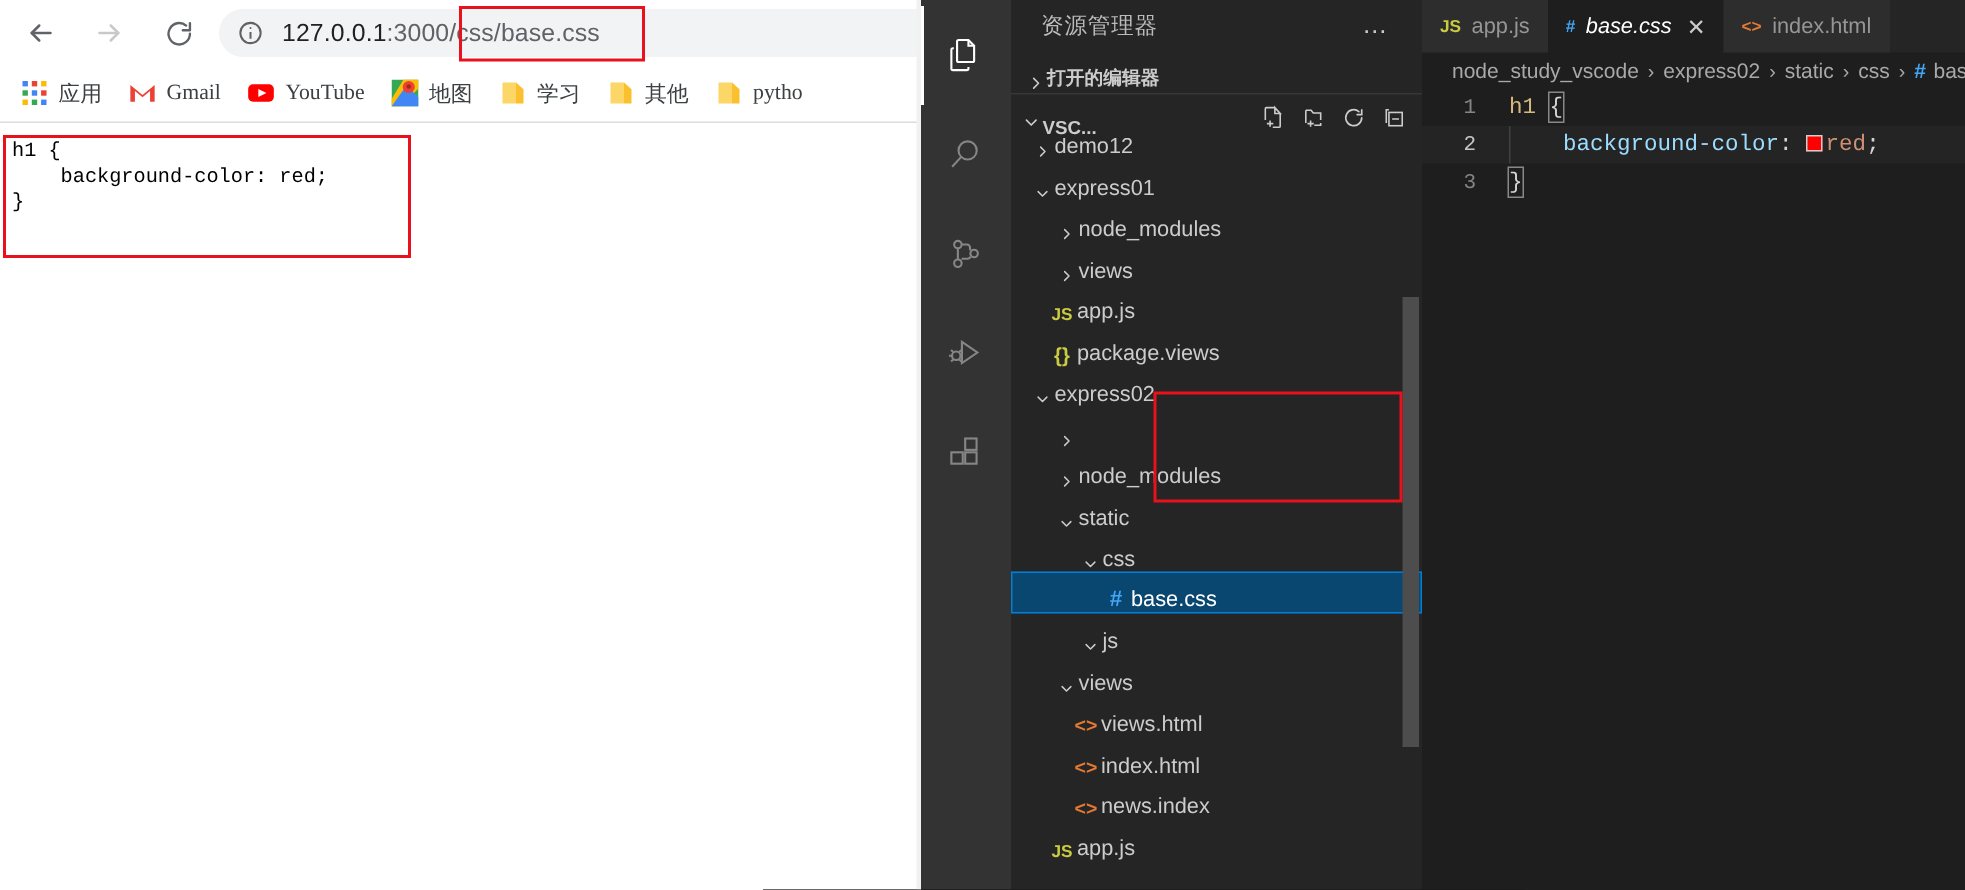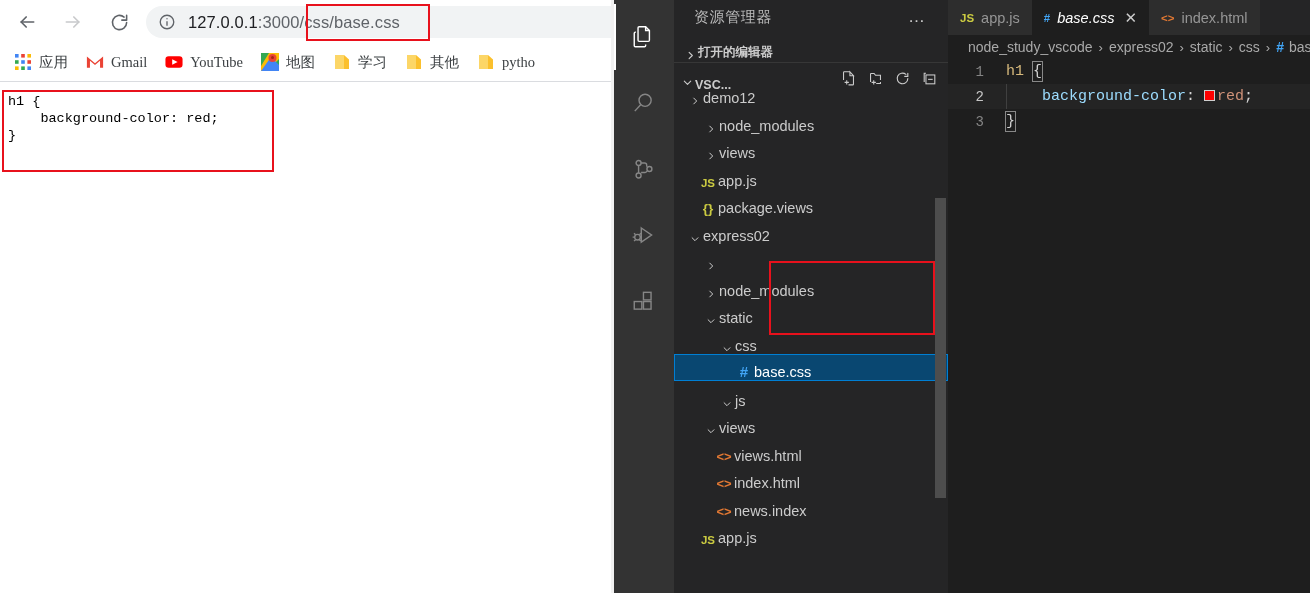--- a/index.html
+++ b/index.html
@@ -502,20 +502,29 @@
           <span style="width:12px"></span>
           <span class="tw">
               <svg width="10" height="10" viewBox="0 0 24 24" fill="none" stroke="#cccccc" stroke-width="2.4" stroke-linecap="round" stroke-linejoin="round">
                 <polyline points="9 5 16 12 9 19"></polyline>
               </svg>
             </span>
           <span class="tree-label">demo12</span>
         </div>
 
 
+        <div class="tree-row">
+          <span style="width:12px"></span>
+          <span class="tw">
+              <svg width="10" height="10" viewBox="0 0 24 24" fill="none" stroke="#cccccc" stroke-width="2.4" stroke-linecap="round" stroke-linejoin="round">
+                <polyline points="5 9 12 16 19 9"></polyline>
+              </svg>
+            </span>
+          <span class="tree-label">express01</span>
+        </div>
 
         <div class="tree-row">
           <span style="width:28px"></span>
           <span class="tw">
               <svg width="10" height="10" viewBox="0 0 24 24" fill="none" stroke="#cccccc" stroke-width="2.4" stroke-linecap="round" stroke-linejoin="round">
                 <polyline points="9 5 16 12 9 19"></polyline>
               </svg>
             </span>
           <span class="tree-label">node_modules</span>
         </div>

